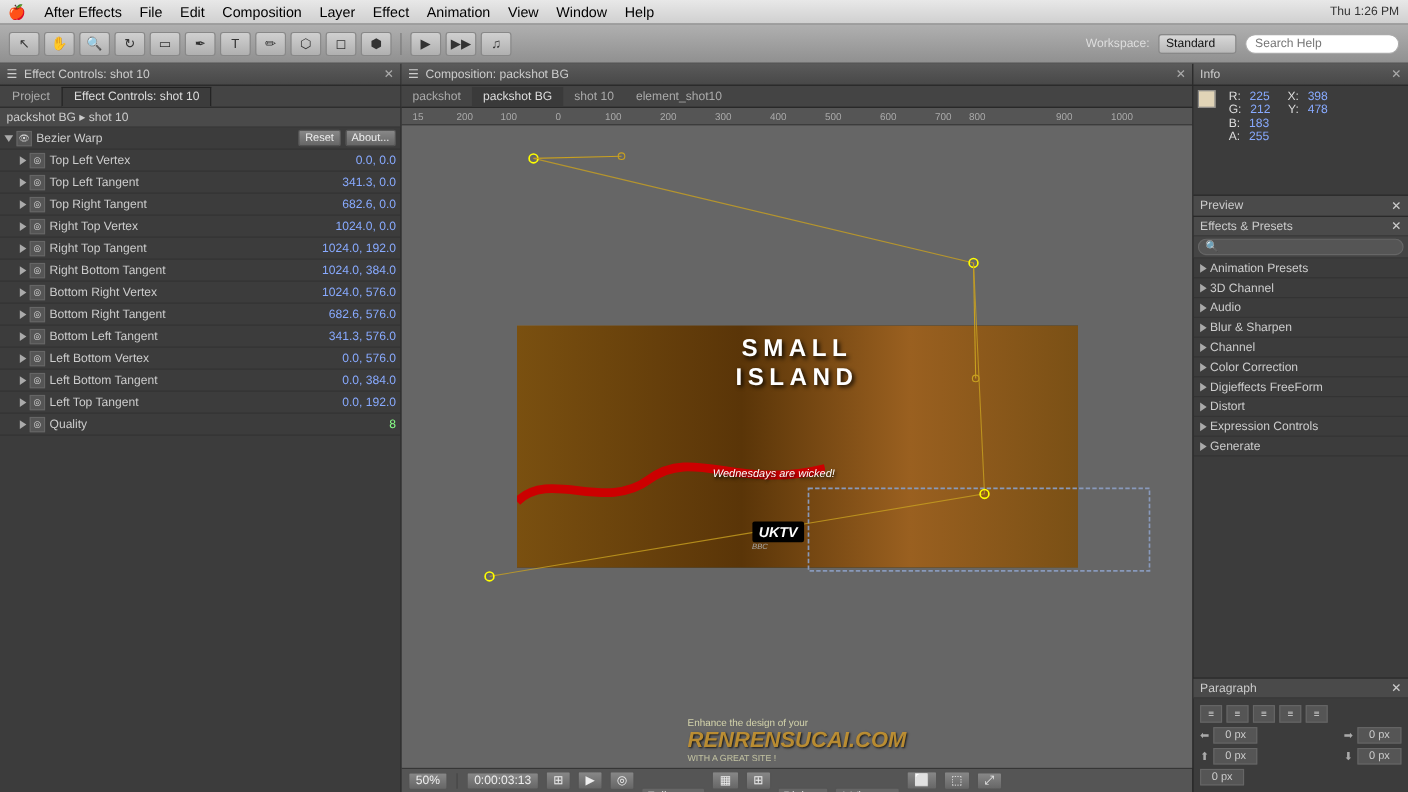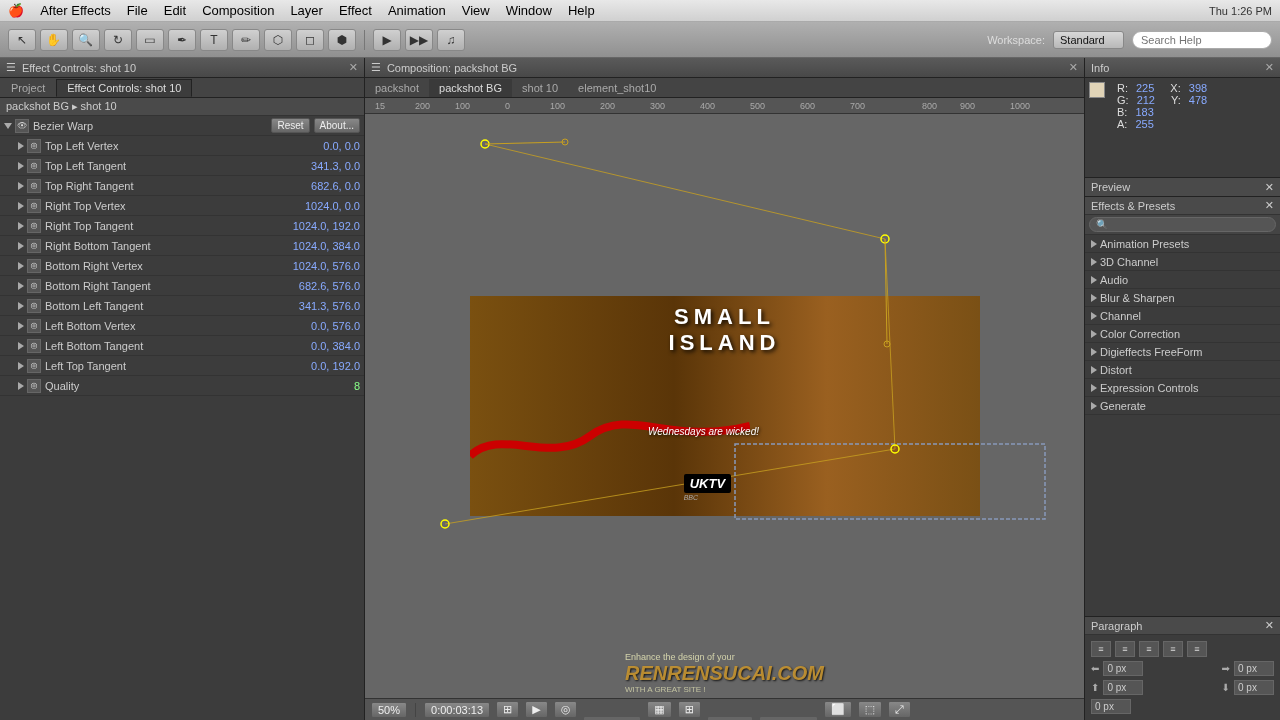--- a/index.html
+++ b/index.html
@@ -329,21 +329,21 @@
     .para-row { display: flex; gap: 4px; align-items: center; }
     .para-btn {
       width: 20px; height: 16px;
       background: #555; border: 1px solid #666;
       display: flex; align-items: center; justify-content: center;
       font-size: 9px; cursor: pointer;
     }
     .para-input {
       width: 40px; background: #555; border: 1px solid #666;
       color: #ccc; font-size: 10px; padding: 1px 3px;
-      text-align: left;
+      text-align: center;
     }
     .para-label { color: #aaa; font-size: 10px; }
     .watermark {
       position: absolute;
       bottom: 4px; left: 50%;
       transform: translateX(-50%);
       text-align: left;
       pointer-events: none;
       z-index: 5;
     }
@@ -553,21 +553,21 @@
         <span style="position:absolute;left:50px">200</span>
         <span style="position:absolute;left:90px">100</span>
         <span style="position:absolute;left:140px">0</span>
         <span style="position:absolute;left:185px">100</span>
         <span style="position:absolute;left:235px">200</span>
         <span style="position:absolute;left:285px">300</span>
         <span style="position:absolute;left:335px">400</span>
         <span style="position:absolute;left:385px">500</span>
         <span style="position:absolute;left:435px">600</span>
         <span style="position:absolute;left:485px">700</span>
-        <span style="position:absolute;left:557px">800</span>
+        <span style="position:absolute;left:516px">800</span>
         <span style="position:absolute;left:595px">900</span>
         <span style="position:absolute;left:645px">1000</span>
       </div>
       <div class="canvas-area">
 
         <svg style="position:absolute;top:0;left:0;width:100%;height:100%;pointer-events:none;z-index:2">
 
           <polyline points="120,30 520,125 530,335 80,410" stroke="#c8a020" stroke-width="1" fill="none" opacity="0.8"></polyline>
 
           <rect x="370" y="330" width="310" height="75" stroke="#8899bb" stroke-width="1.5" fill="none" stroke-dasharray="4,2"></rect>

